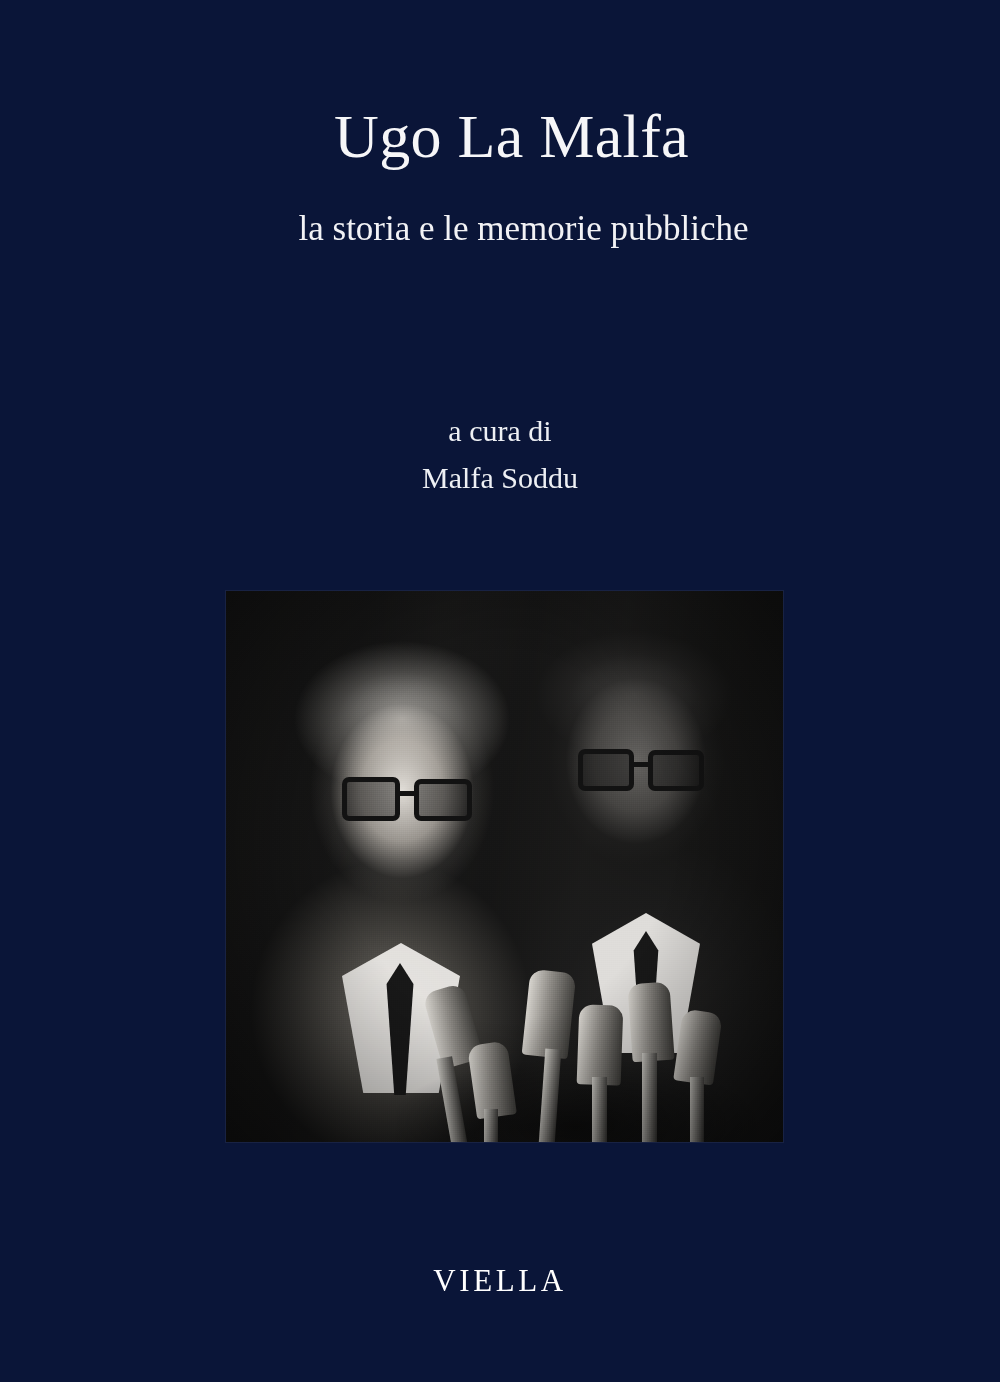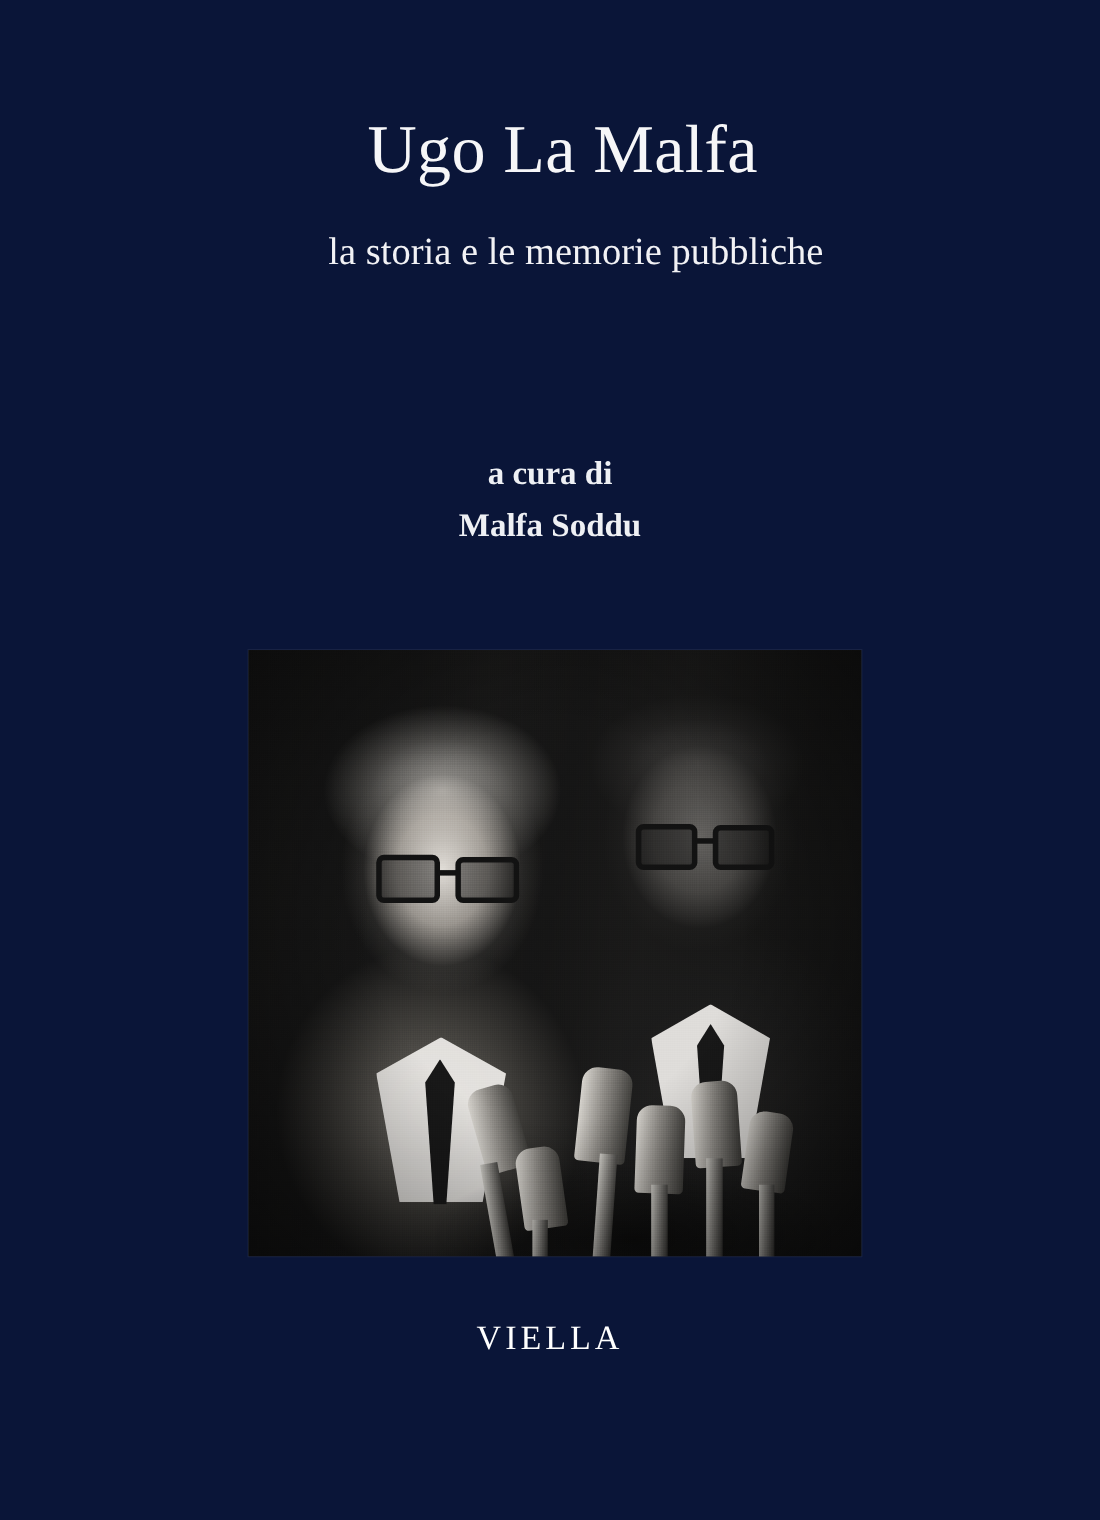--- a/index.html
+++ b/index.html
@@ -49,21 +49,20 @@
 
   .editor-block {
     position: absolute;
     top: 408px;
     left: 0;
     width: 1000px;
     text-align: center;
     color: #eef0f4;
     font-size: 30px;
     line-height: 1.55;
-    font-weight: bold;
   }
 
   
   .photo-frame {
     position: absolute;
     left: 226px;
     top: 591px;
     width: 557px;
     height: 551px;
     background: #1b1b1b;
@@ -173,21 +172,21 @@
 
   .photo-vignette {
     position: absolute; inset: 0;
     background: radial-gradient(ellipse at 50% 45%, rgba(0,0,0,0) 42%, rgba(0,0,0,0.55) 100%);
   }
 
   
   .publisher {
     position: absolute;
     left: 0;
-    top: 1198px;
+    top: 1263px;
     width: 1000px;
     text-align: center;
     color: #ffffff;
     font-size: 31px;
     letter-spacing: 3.6px;
     font-family: "Liberation Serif", serif;
   }
 </style>
 </head>
 <body>

